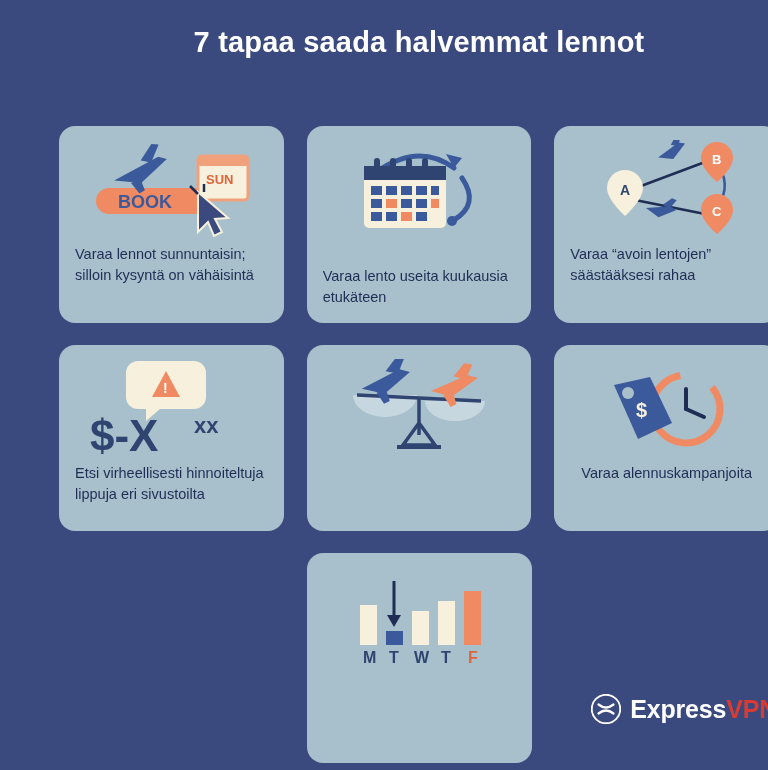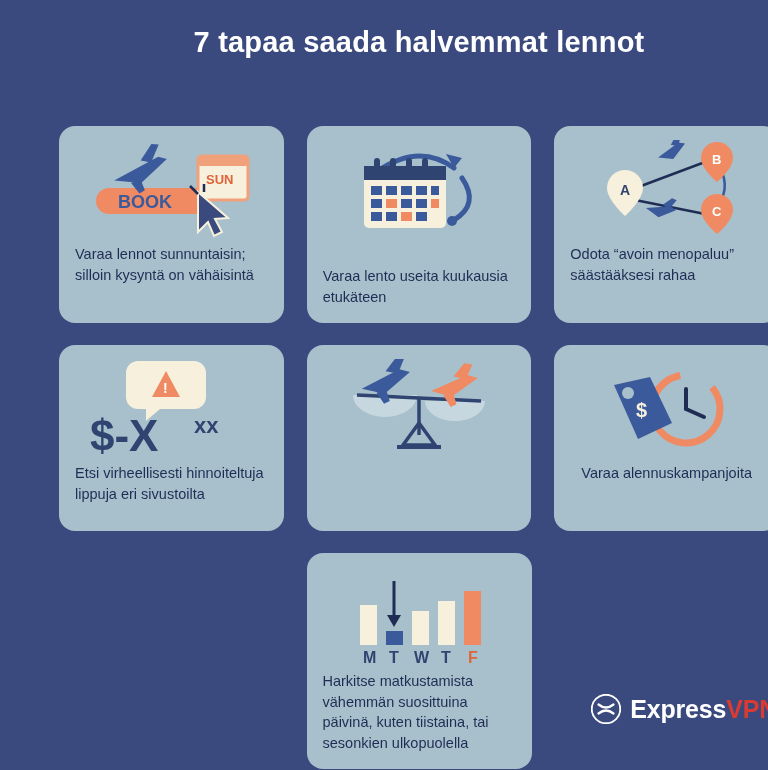--- a/index.html
+++ b/index.html
@@ -190,21 +190,21 @@
             <g fill="#3b5a9b" transform="translate(78,8) rotate(-18)">
               <path d="M0 10 L24 2 L30 5 L14 16 Z"></path>
               <path d="M16 2 L24 -6 L29 -5 L23 5 Z"></path>
             </g>
             <g fill="#3b5a9b" transform="translate(70,62) rotate(10)">
               <path d="M0 6 L24 0 L30 3 L14 13 Z"></path>
               <path d="M16 0 L24 -8 L29 -7 L23 3 Z"></path>
             </g>
           </svg>
         </div>
-        <div class="caption">Odota “avoin menopaluu” säästääksesi rahaa</div>
+        <div class="caption">Varaa “avoin lentojen” säästääksesi rahaa</div>
       </div>
     </div>
 
     <div class="row">
 
       <div class="card card-4">
         <div class="art">
           <svg width="190" height="104" viewBox="0 0 190 104">
 
             <path d="M62 2 h56 a12 12 0 0 1 12 12 v24 a12 12 0 0 1 -12 12 h-34 l-14 12 v-12 h-8 a12 12 0 0 1 -12 -12 v-24 a12 12 0 0 1 12 -12 z" fill="#f6f0dc"></path>
@@ -280,21 +280,20 @@
             <line x1="60" y1="14" x2="60" y2="52" stroke="#1f2d54" stroke-width="3"></line>
             <path d="M60 60 L53 48 L67 48 Z" fill="#1f2d54"></path>
 
             <text x="29" y="96" font-family="Liberation Sans, sans-serif" font-size="16" font-weight="bold" fill="#2f4470">M</text>
             <text x="55" y="96" font-family="Liberation Sans, sans-serif" font-size="16" font-weight="bold" fill="#2f4470">T</text>
             <text x="80" y="96" font-family="Liberation Sans, sans-serif" font-size="16" font-weight="bold" fill="#2f4470">W</text>
             <text x="107" y="96" font-family="Liberation Sans, sans-serif" font-size="16" font-weight="bold" fill="#2f4470">T</text>
             <text x="134" y="96" font-family="Liberation Sans, sans-serif" font-size="16" font-weight="bold" fill="#e0643a">F</text>
           </svg>
         </div>
-        <div class="caption">Harkitse matkustamista vähemmän suosittuina päivinä, kuten tiistaina, tai sesonkien ulkopuolella</div>
       </div>
     </div>
 
   </div>
 
   <div class="logo">
     <svg class="logo-mark" viewBox="0 0 40 40">
       <circle cx="20" cy="20" r="19" fill="none" stroke="#ffffff" stroke-width="2.5"></circle>
       <path d="M10 14 Q20 22 30 14" fill="none" stroke="#ffffff" stroke-width="3" stroke-linecap="round"></path>
       <path d="M10 26 Q20 18 30 26" fill="none" stroke="#ffffff" stroke-width="3" stroke-linecap="round"></path>

